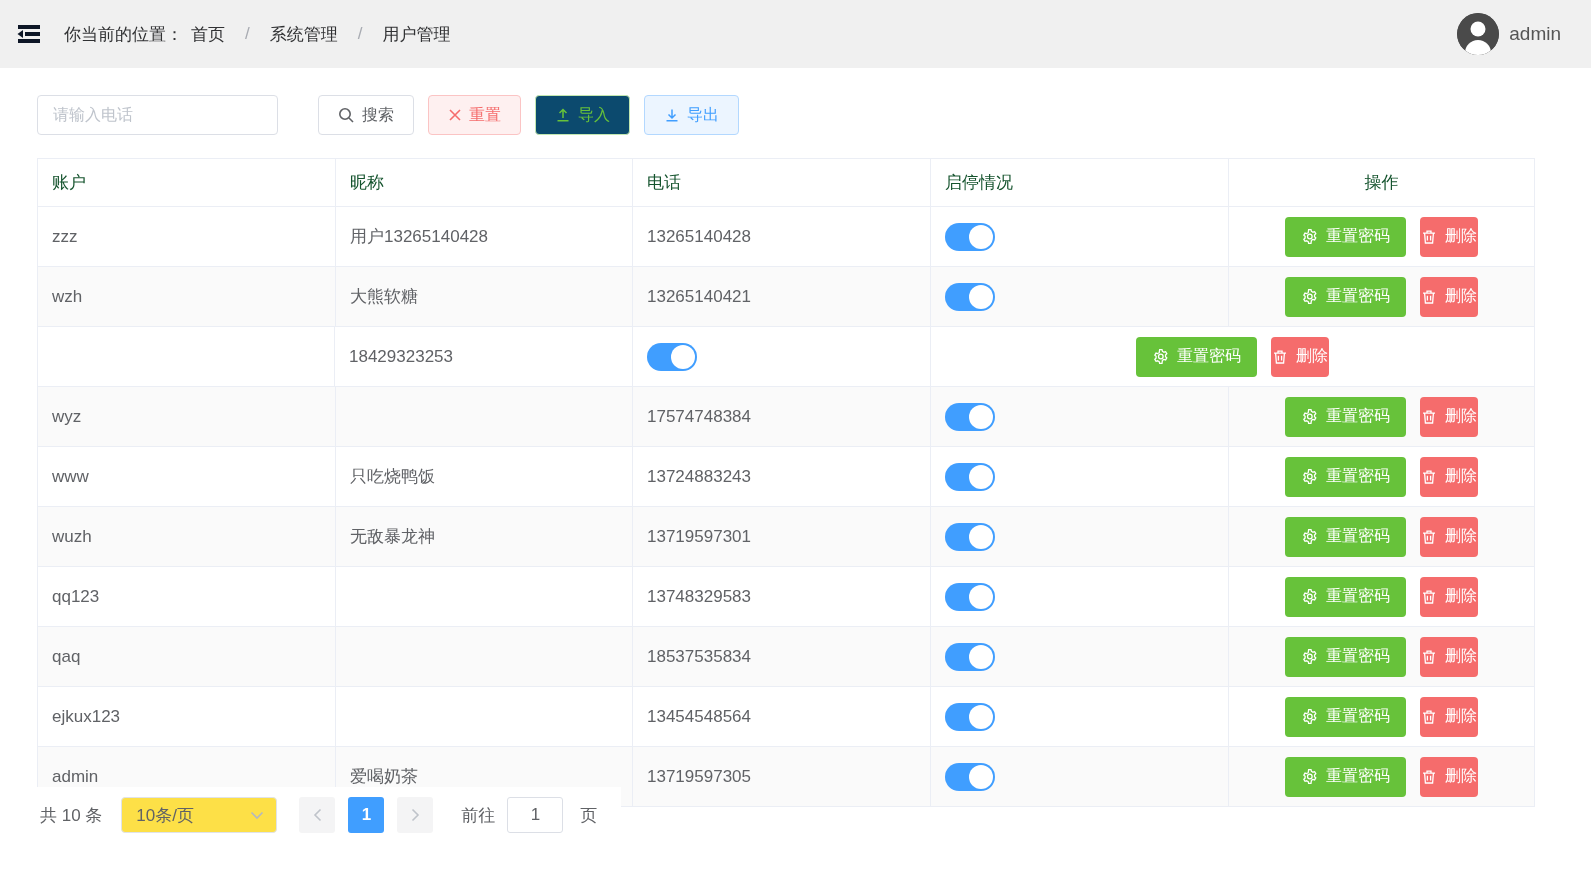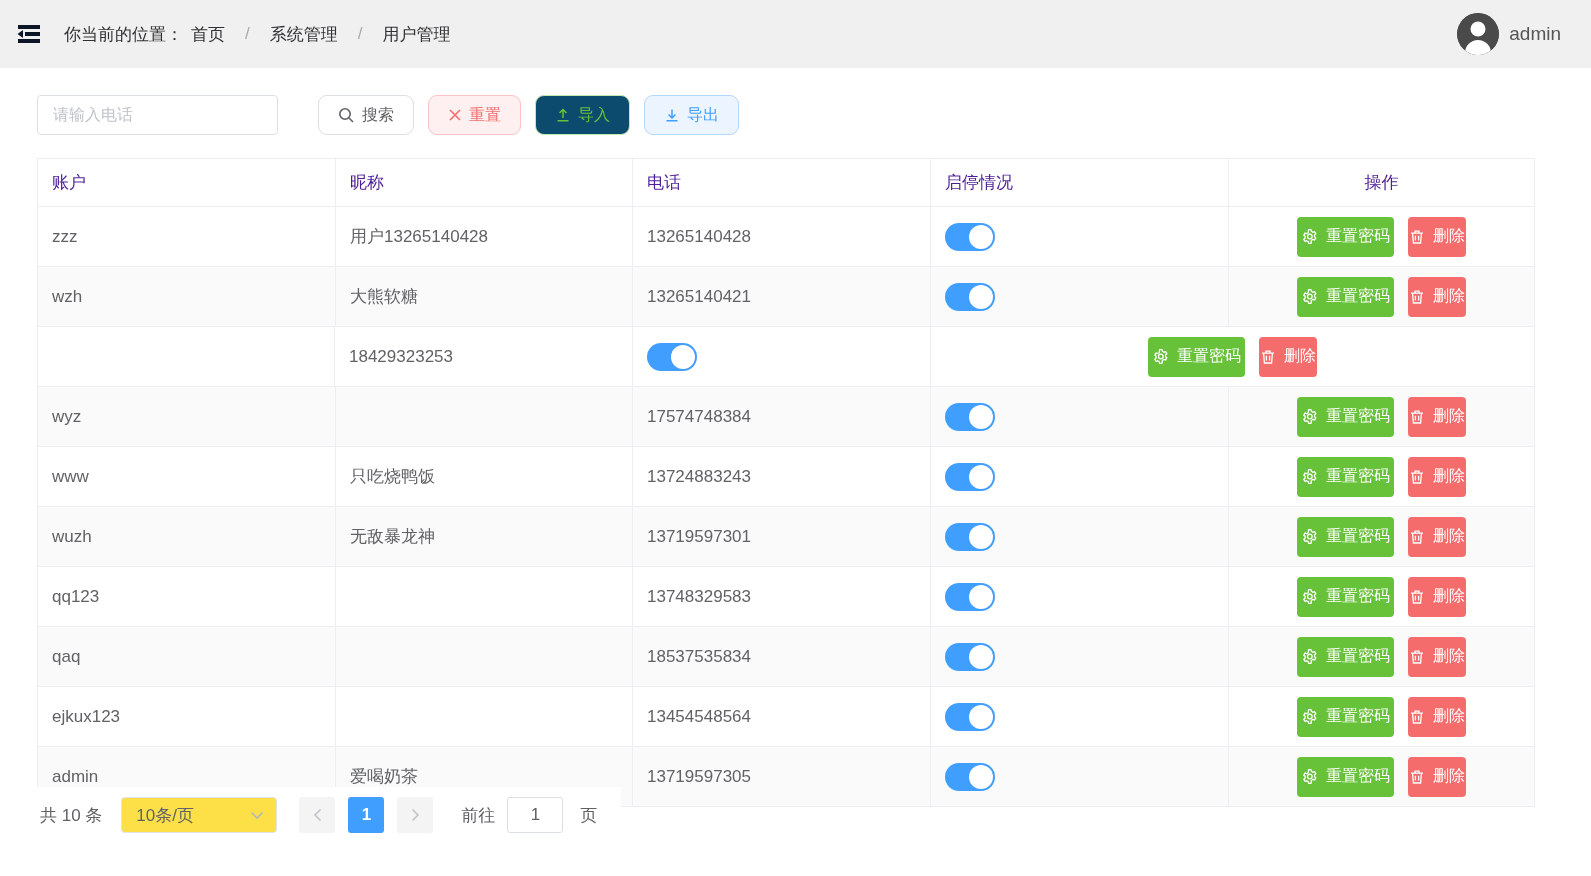--- a/index.html
+++ b/index.html
@@ -17,54 +17,54 @@
   .avatar { width:42px; height:42px; border-radius:50%; background:#4a4a4a; overflow:hidden; display:flex; align-items:center; justify-content:center; }
   .username { font-size:19px; color:#555; }
 
   
   .toolbar { display:flex; align-items:center; margin:27px 0 0 37px; }
   .search-input { width:241px; height:40px; border:1px solid #dcdfe6; border-radius:4px;
     padding:0 15px; font-size:16px; color:#606266; outline:none;
     font-family:"Liberation Sans","DejaVu Sans",sans-serif; }
   .search-input::placeholder { color:#bfc4cc; }
   .btn { display:inline-flex; align-items:center; justify-content:center; gap:7px;
-    height:40px; padding:0 19px; border-radius:9px; font-size:16px; cursor:pointer;
+    height:40px; padding:0 19px; border-radius:4px; font-size:16px; cursor:pointer;
     border:1px solid transparent; background:#fff;
     font-family:"Liberation Sans","DejaVu Sans",sans-serif; }
   .btn-search { margin-left:40px; border-color:#dcdfe6; color:#606266; }
   .btn-reset  { margin-left:14px; background:#fef0f0; border-color:#fbc4c4; color:#f56c6c; }
   .btn-import { margin-left:14px; background:#0c4a6e; border-color:#c2e7b0; color:#67c23a; }
   .btn-export { margin-left:14px; background:#ecf5ff; border-color:#b3d8ff; color:#409eff; }
 
   
   .table { margin:23px 0 0 37px; width:1498px; border:1px solid #ebeef5; border-bottom:none; font-size:17px; }
   .tr { display:flex; border-bottom:1px solid #ebeef5; background:#fff; }
   .tbody .tr:nth-child(even) { background:#fafafa; }
   .td, .th { padding:0 14px; display:flex; align-items:center; border-right:1px solid #ebeef5; }
   .td:last-child, .th:last-child { border-right:none; }
   .c-account  { width:298px; }
   .c-nickname { width:297px; }
   .c-phone    { width:298px; }
   .c-status   { width:298px; }
   .c-ops      { flex:1; justify-content:center; }
   .thead .tr { height:48px; }
-  .th { color:#4c1d95; font-weight:500; }
+  .th { color:#14532d; font-weight:500; }
   .tbody .tr { height:60px; }
 
   
   .switch { width:50px; height:28px; border-radius:14px; background:#409eff; position:relative;
     display:inline-block; cursor:pointer; }
   .switch .knob { position:absolute; top:2px; right:2px; width:24px; height:24px;
     border-radius:50%; background:#fff; }
 
   
   .op-btn { display:inline-flex; align-items:center; justify-content:center; gap:8px;
     height:40px; border:none; border-radius:4px; color:#fff; font-size:16px; cursor:pointer;
     font-family:"Liberation Sans","DejaVu Sans",sans-serif; }
-  .op-reset { background:#67c23a; padding:0 4px; }
+  .op-reset { background:#67c23a; padding:0 16px; }
   .op-del   { background:#f56c6c; padding:0 1px; margin-left:14px; }
 
   
   .pagination { position:absolute; left:24px; top:787px; height:56px; background:#fff;
     display:flex; align-items:center; padding:0 24px 0 16px; font-size:17px; color:#606266; z-index:5; }
   .page-total { margin-right:19px; }
   .page-size-select { width:156px; height:36px; border:1px solid #e0e3e9; border-radius:4px;
     display:flex; align-items:center; padding:0 12px 0 14px; cursor:pointer; background:#fde047; }
   .page-size-select .sel-label { flex:1; }
   .pager-btn { width:36px; height:36px; border-radius:3px; background:#f4f4f5;

